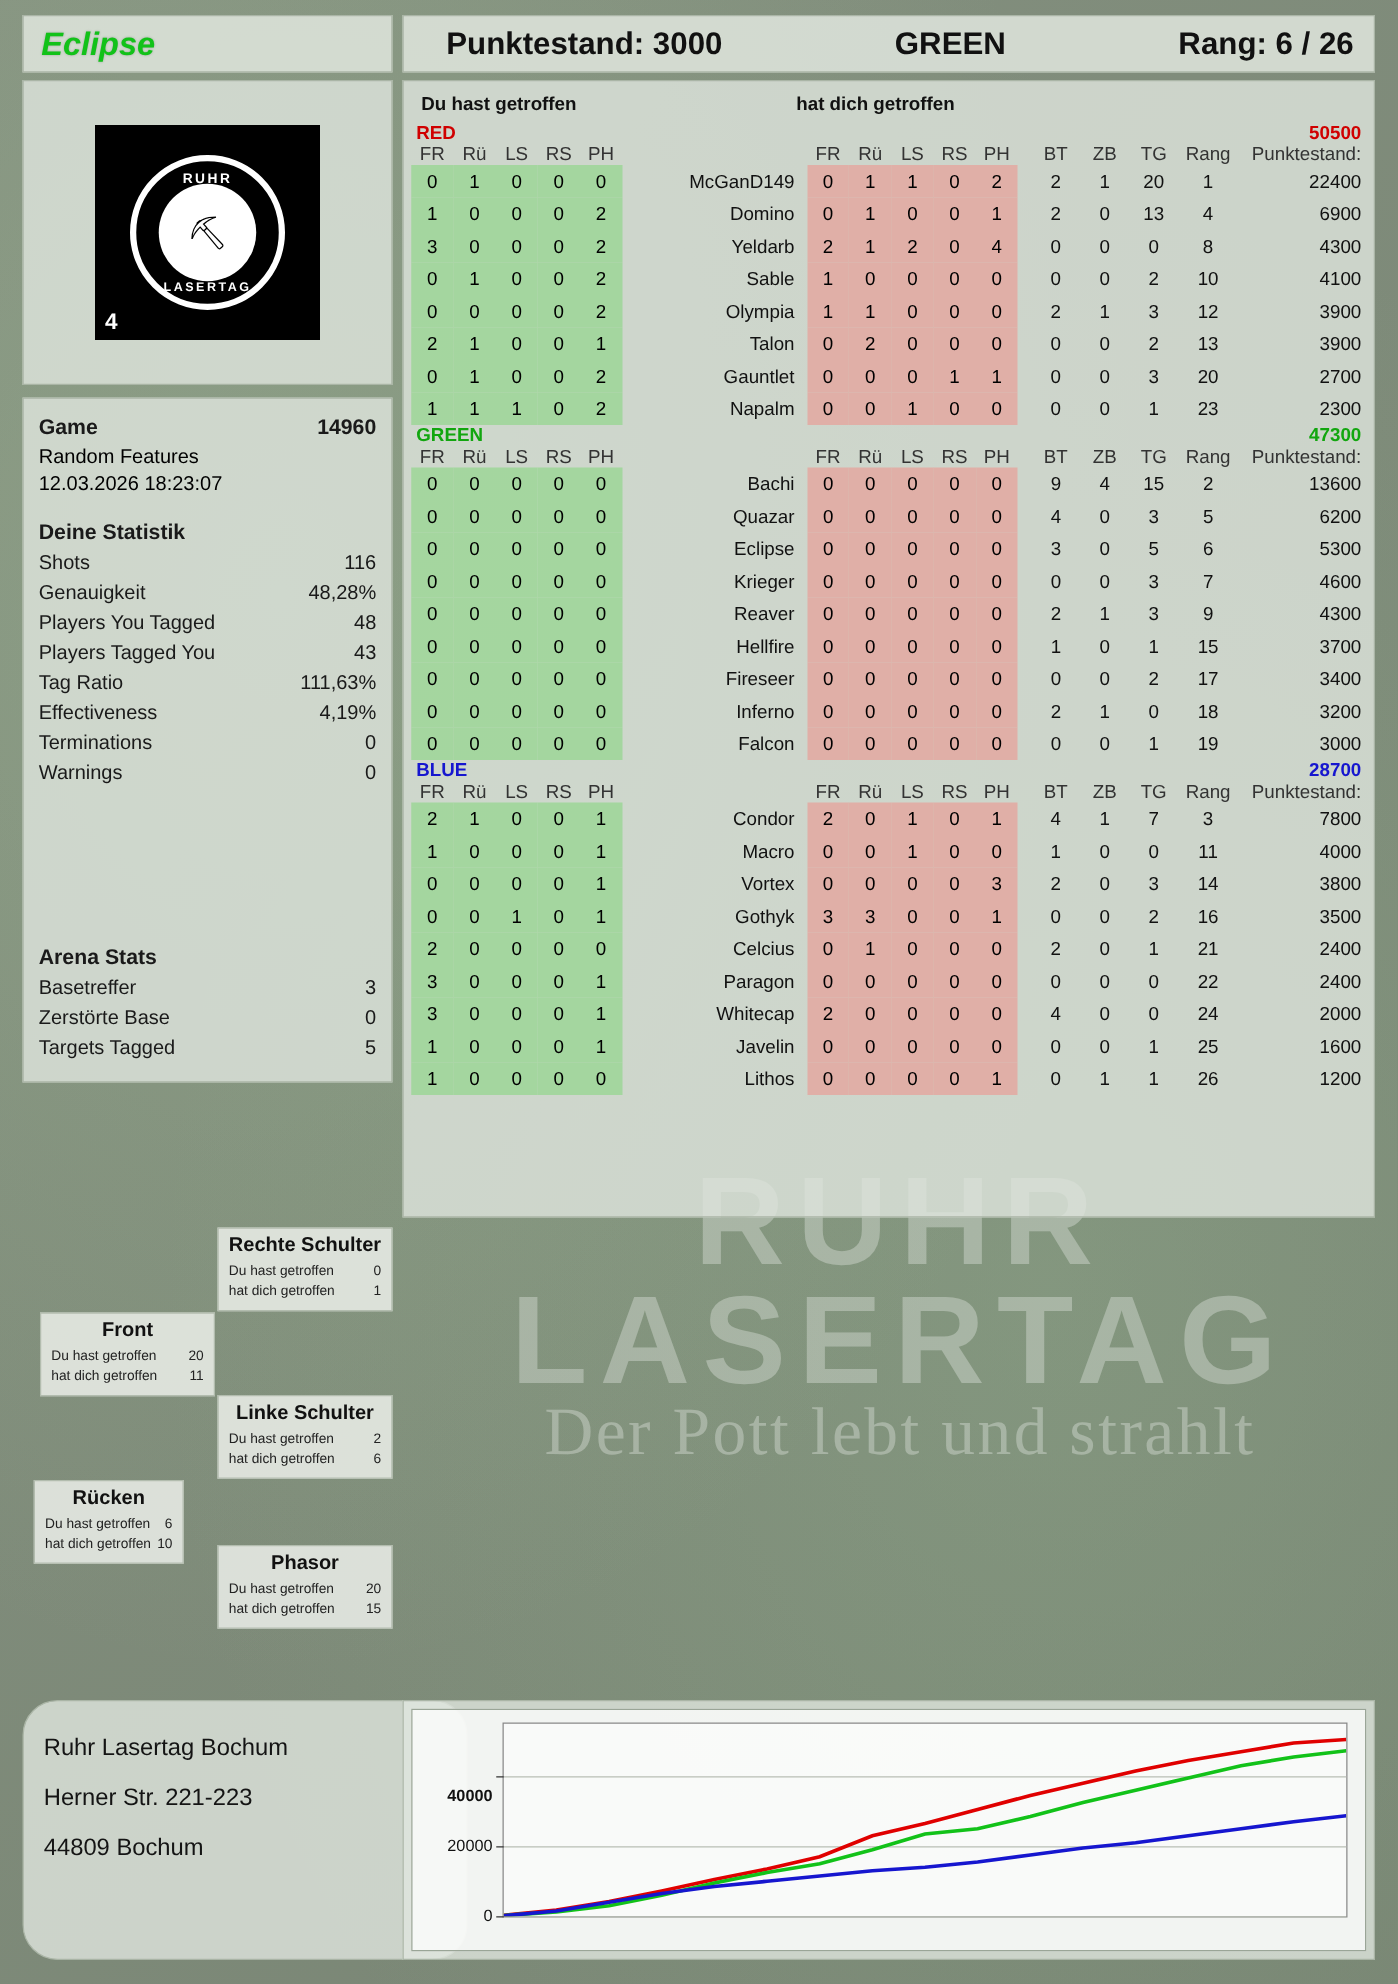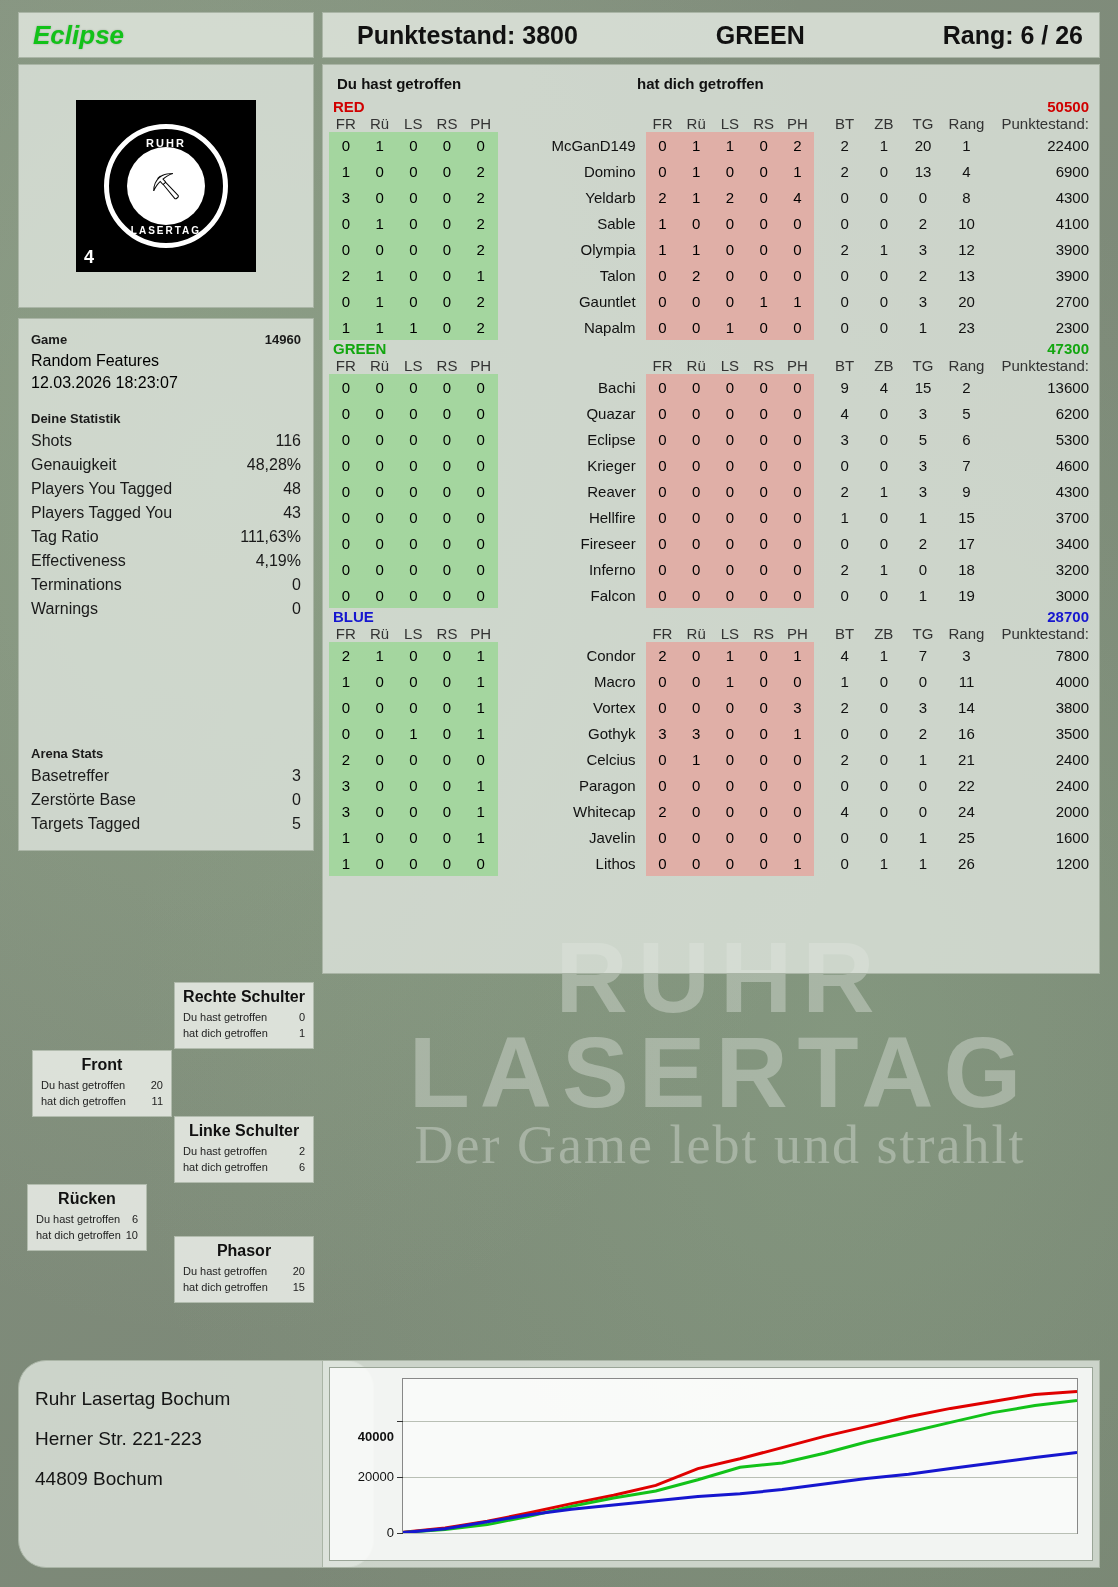--- a/index.html
+++ b/index.html
@@ -89,21 +89,21 @@
     width:78px; height:78px; border-radius:50%; background:#fff;
     display:flex; align-items:center; justify-content:center;
     font-size:26px; color:#000;
   }
   .logo .corner-num {
     position:absolute; left:8px; bottom:4px; color:#fff; font-size:18px; font-weight:bold;
   }
 
   #stats-panel { margin-top:10px; padding:10px 12px 14px 12px; }
   .stat-row { display:flex; justify-content:space-between; font-size:16px; color:#1a1a1a; padding:3px 0; }
-  .stat-head { font-weight:bold; font-size:13px; }
+  .stat-head { font-weight:bold; font-size:17px; }
   .stat-sub { font-size:16px; padding:2px 0; }
   .section-gap { height:14px; }
 
   
   #zones { position:absolute; left:18px; top:976px; width:296px; height:370px; }
   .zone {
     position:absolute;
     background: rgba(232,236,230,0.88);
     border:1px solid #b2bcae;
     padding:5px 8px 7px 8px;
@@ -163,29 +163,29 @@
   .tick { position:absolute; left:-6px; width:6px; border-top:1px solid #333; }
 </style>
 </head>
 <body>
 
 <div class="bg-deco"></div>
 
 <div class="watermark">
   <div>RUHR</div>
   <div>LASERTAG</div>
-  <div class="sub">Der Game lebt und strahlt</div>
+  <div class="sub">Der Pott lebt und strahlt</div>
 </div>
 
 <div id="header">
   <div class="name-box">
     <span class="name">Eclipse</span>
   </div>
   <div class="score-box">
-    <span>Punktestand: 3800</span>
+    <span>Punktestand: 3000</span>
     <span class="team-green">GREEN</span>
     <span>Rang: 6 / 26</span>
   </div>
 </div>
 
 <div id="left-col">
   <div class="panel" id="logo-panel">
     <div class="logo">
       <div class="ring">
         <div class="top-txt">RUHR</div>

